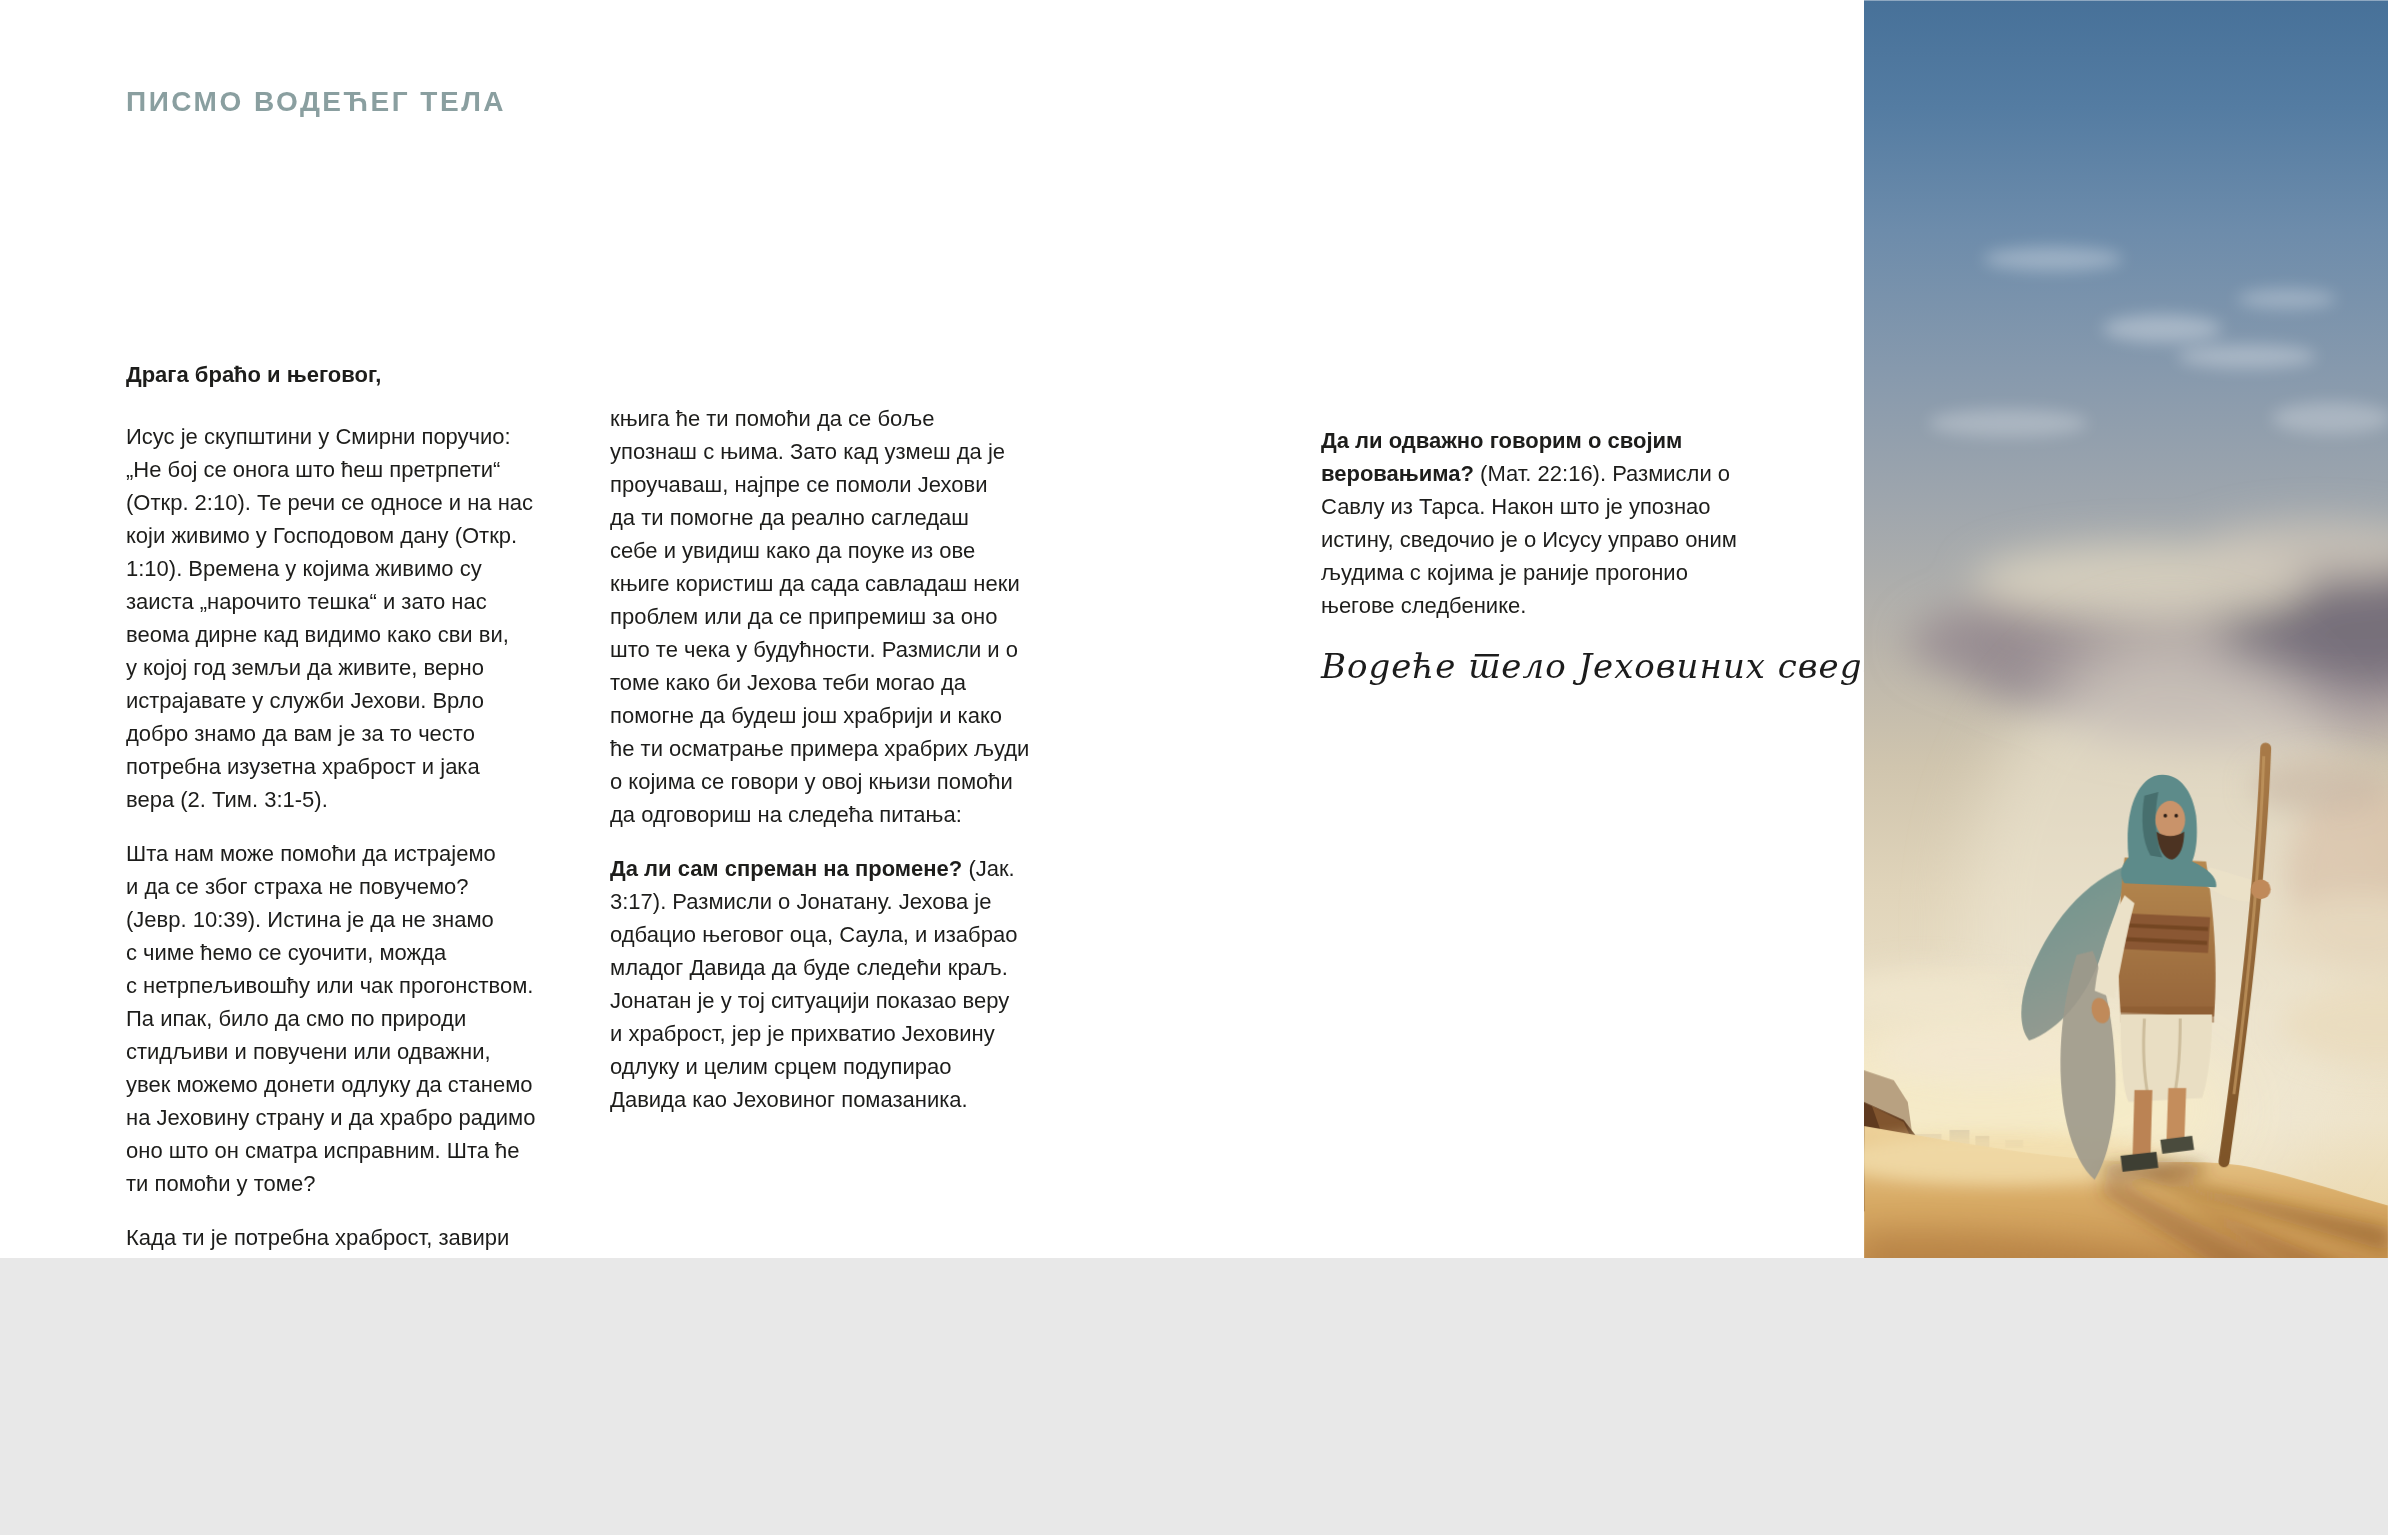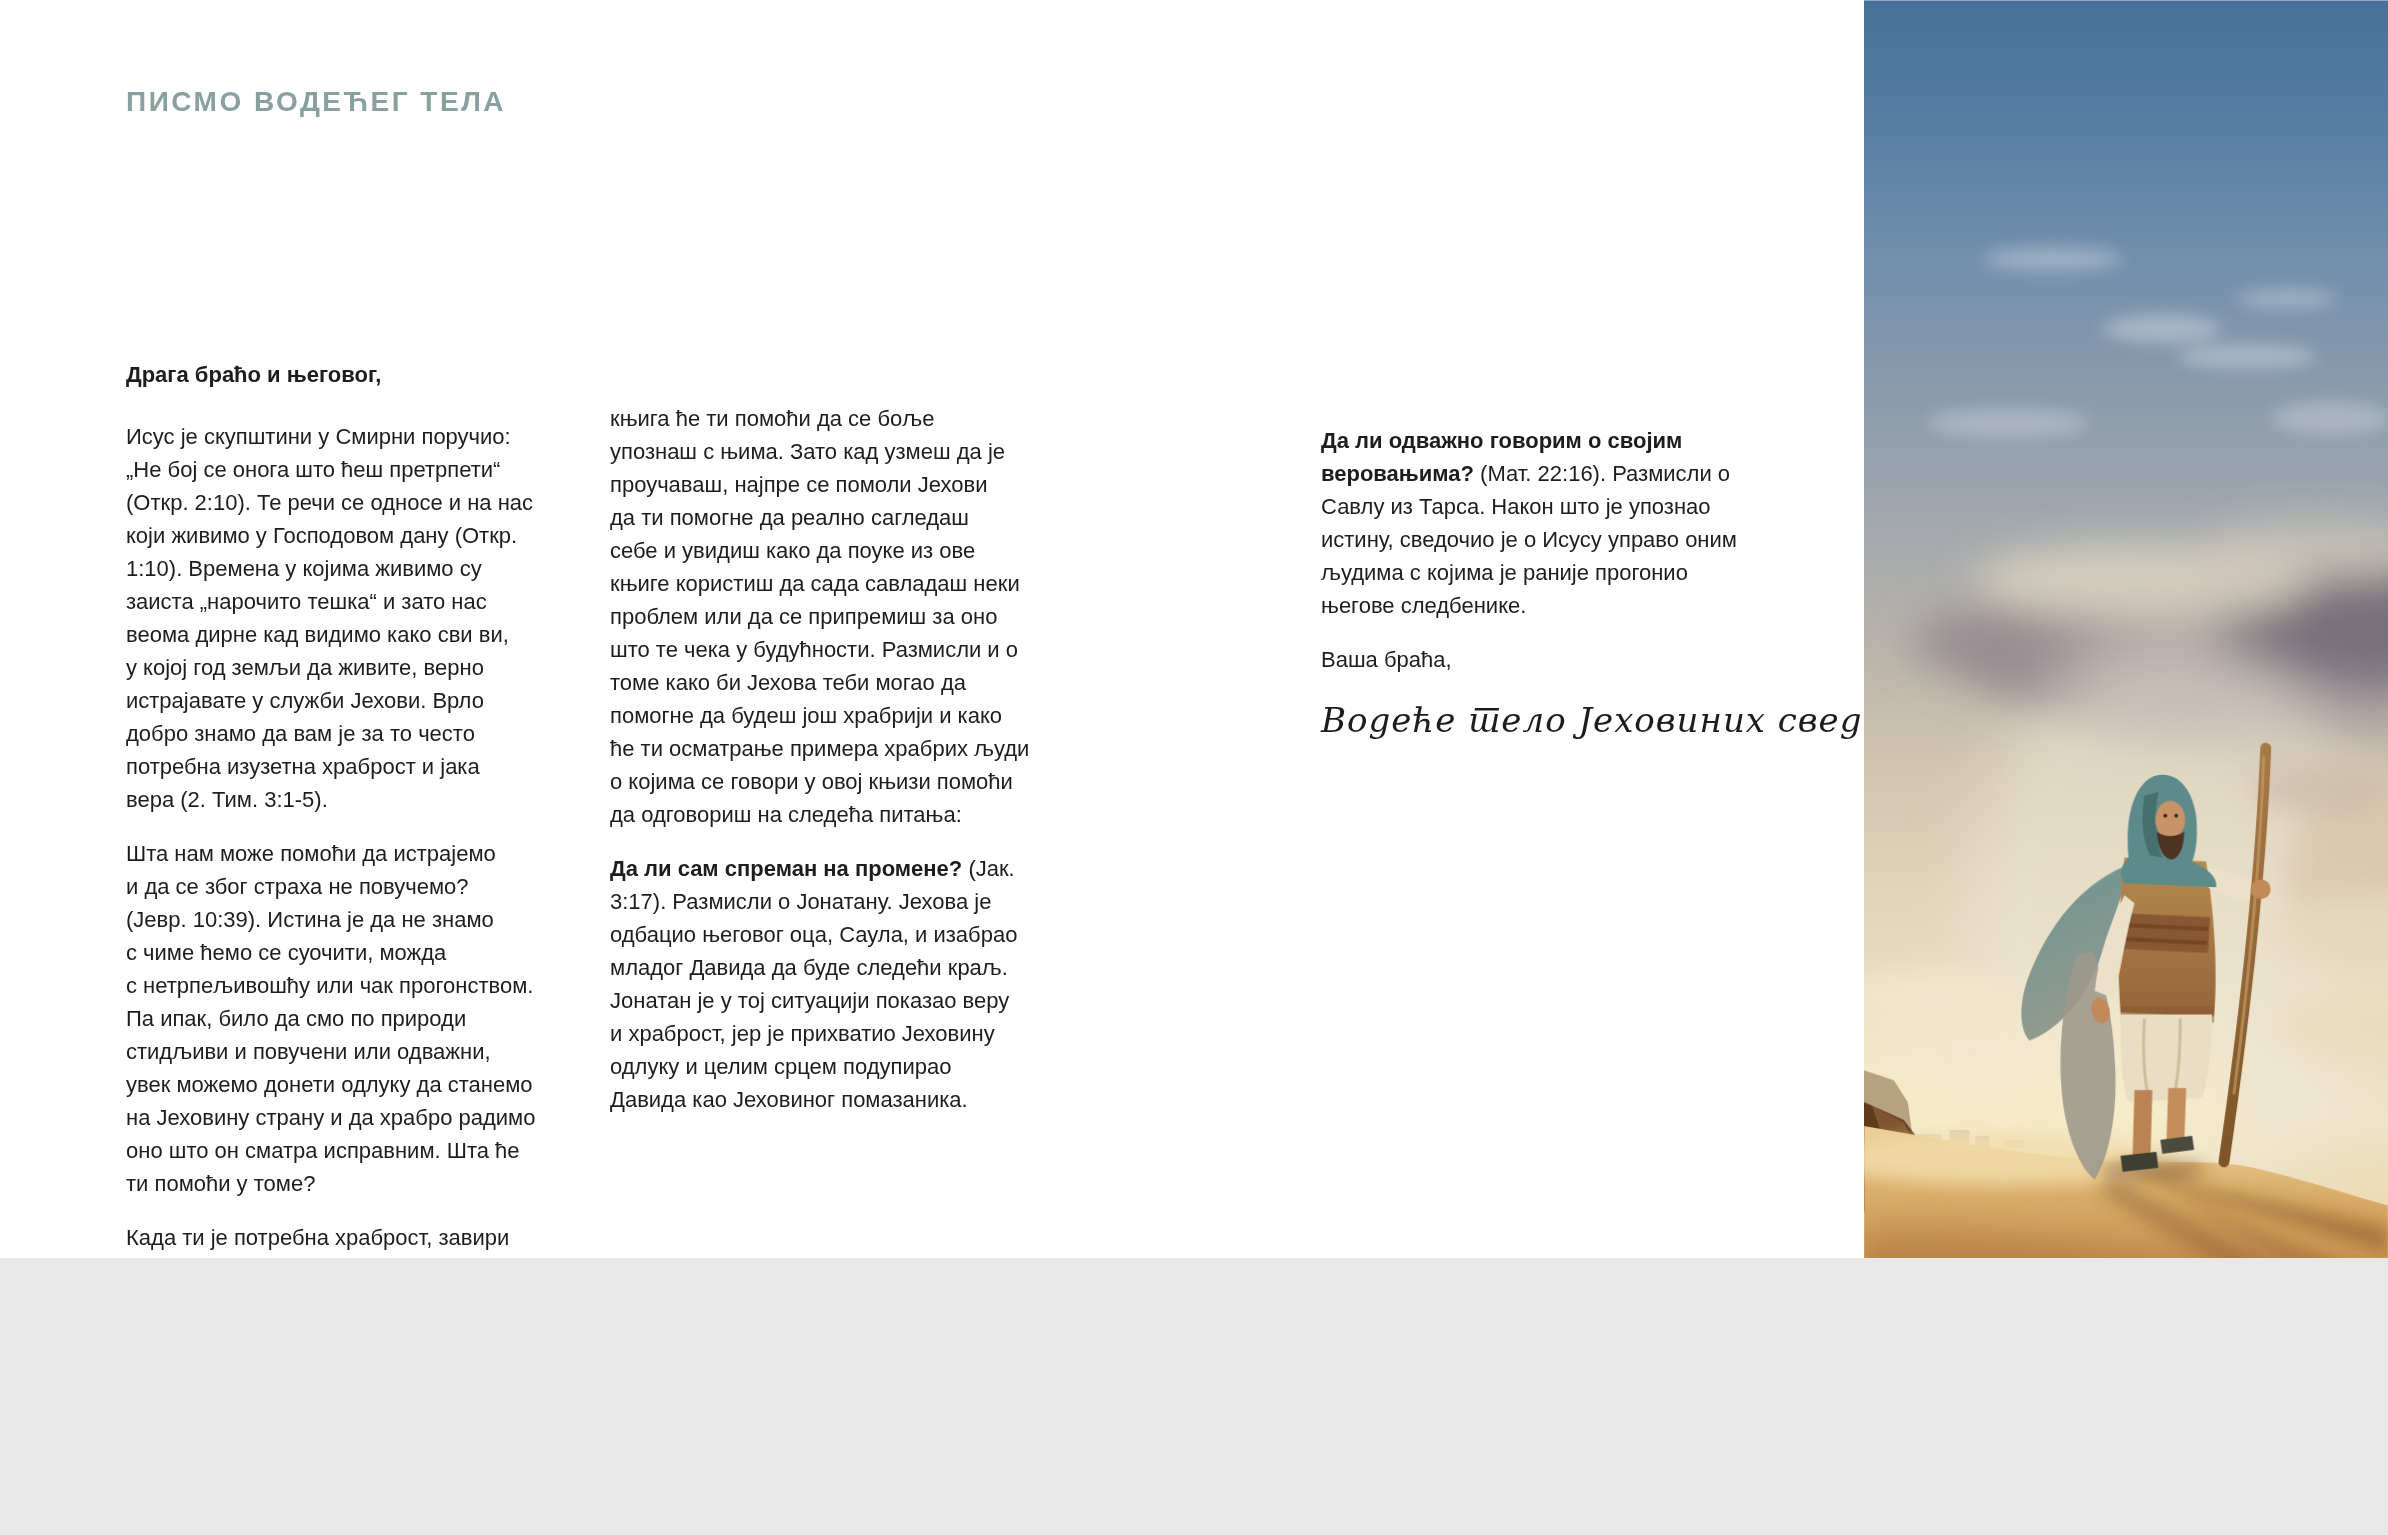--- a/index.html
+++ b/index.html
@@ -114,21 +114,20 @@
 Давида као Јеховиног помазаника.</span></p>
   </div>
 
   <div class="col col3">
     <p class="body"><strong>Да ли одважно говорим о својим
 веровањима?</strong><span> (Мат. 22:16). Размисли о
 Савлу из Тарса. Након што је упознао
 истину, сведочио је о Исусу управо оним
 људима с којима је раније прогонио
 његове следбенике.</span></p>
-    <p class="body">Ваша браћа,</p>
     <p class="signature">Водеће тело Јеховиних сведока</p>
   </div>
 
   <div class="illustration">
     <svg viewBox="0 0 527 1543" xmlns="http://www.w3.org/2000/svg" role="img">
       <defs>
         <linearGradient id="skyGrad" x1="0" y1="0" x2="0" y2="1">
           <stop offset="0" stop-color="#477199"></stop>
           <stop offset="0.07" stop-color="#547ca2"></stop>
           <stop offset="0.15" stop-color="#6d8cab"></stop>

